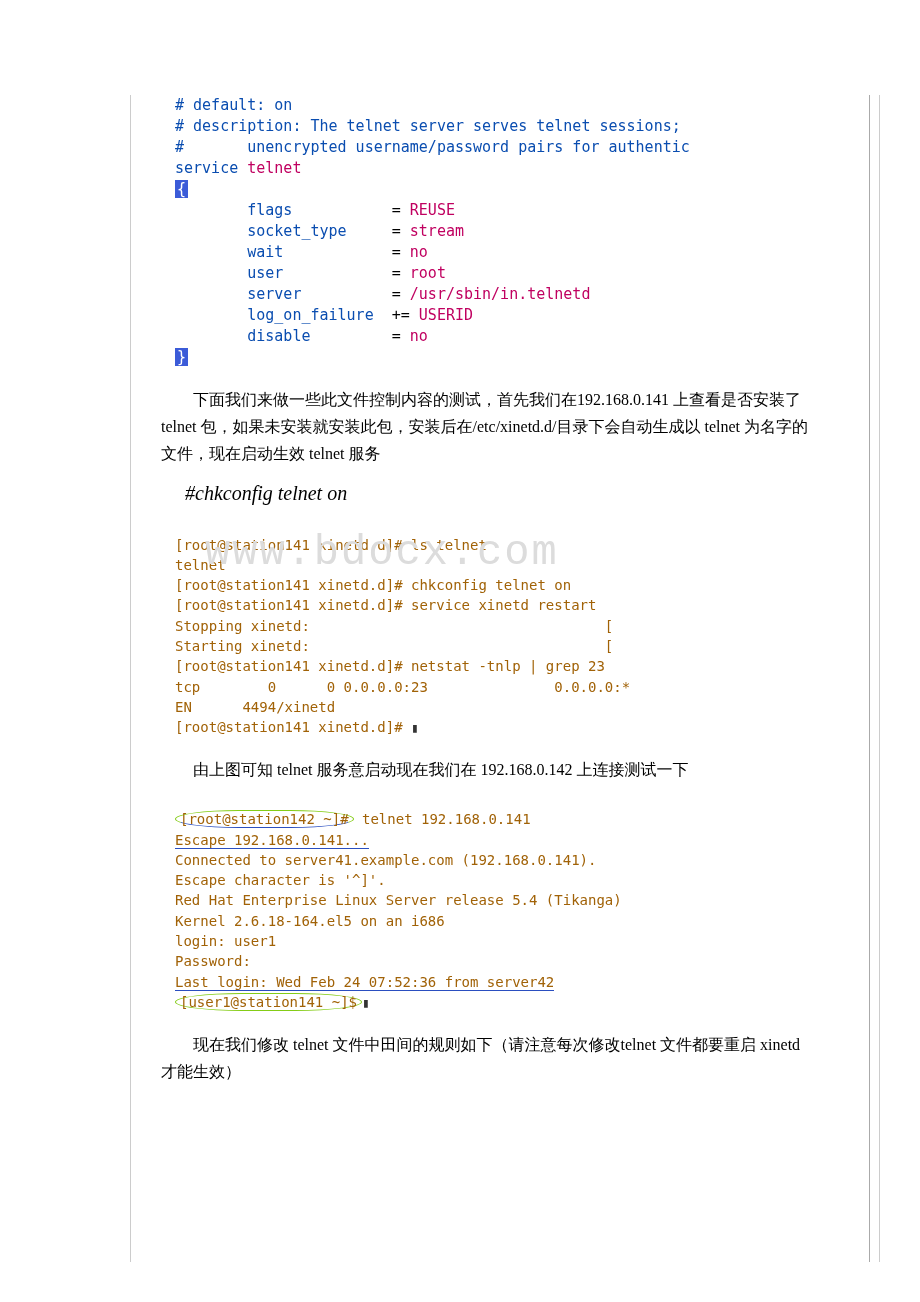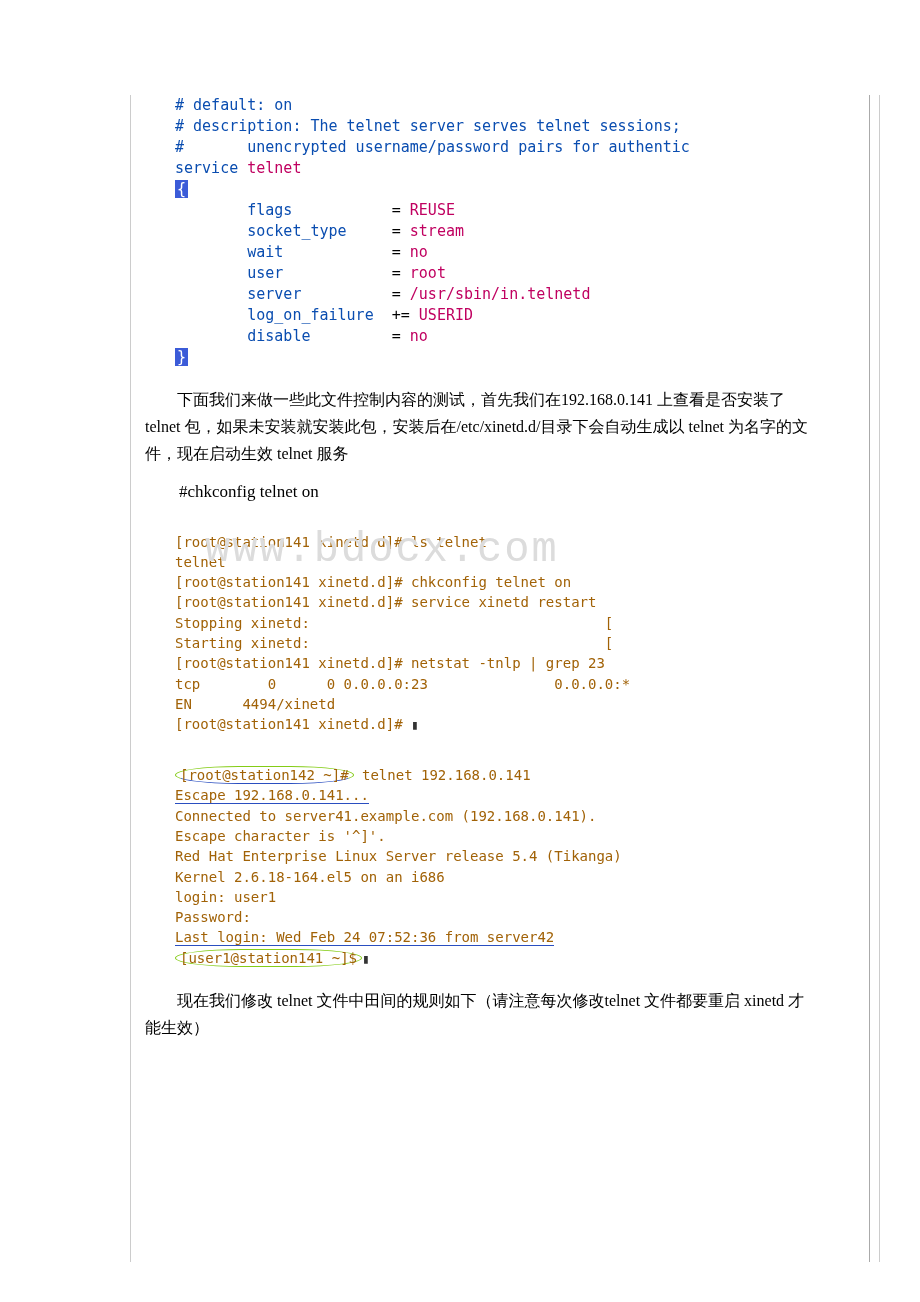--- a/index.html
+++ b/index.html
@@ -53,29 +53,30 @@
     white-space: pre-wrap;
   }
   .cmt { color: #0a4db0; }
   .kw  { color: #0a4db0; }
   .str { color: #c00060; }
   .sel-open { background: #3b5bd8; color: #fff; padding: 0 2px; }
   .sel-close{ background: #3b5bd8; color: #fff; padding: 0 2px; }
   p.para {
     font-size: 16px;
     line-height: 1.7;
-    margin: 0 0 14px 0;
+    margin: 0 0 14px 16px;
     text-indent: 2em;
     color: #000;
   }
   p.cmd {
     font-family: "Times New Roman", serif;
-    font-size: 17px;
+    font-size: 20px;
     margin: 0 0 12px 0;
     text-indent: 2em;
+    font-style: italic;
   }
   .watermark {
     font-family: Liberation Mono, monospace;
     font-size: 42px;
     color: #dcdcdc;
     letter-spacing: 2px;
     position: absolute;
     pointer-events: none;
   }
   .circled {
@@ -128,20 +129,21 @@
 <span>[root@station141 xinetd.d]# chkconfig telnet on</span>
 <span>[root@station141 xinetd.d]# service xinetd restart</span>
 <span>Stopping xinetd:                                   [</span>
 <span>Starting xinetd:                                   [</span>
 <span>[root@station141 xinetd.d]# netstat -tnlp | grep 23</span>
 <span>tcp        0      0 0.0.0.0:23               0.0.0.0:*</span>
 <span>EN      4494/xinetd</span>
 <span class="cursor-block">[root@station141 xinetd.d]# </span></pre>
     </div>
 
+    <p class="para">由上图可知 telnet 服务意启动现在我们在 192.168.0.142 上连接测试一下</p>
 
     <div style="height:12px"></div>
 
     <pre class="terminal"><span class="circled underline-blue">[root@station142 ~]#</span><span> telnet 192.168.0.141</span>
 <span class="underline-blue">Escape 192.168.0.141...</span>
 <span>Connected to server41.example.com (192.168.0.141).</span>
 <span>Escape character is '^]'.</span>
 <span>Red Hat Enterprise Linux Server release 5.4 (Tikanga)</span>
 <span>Kernel 2.6.18-164.el5 on an i686</span>
 <span>login: user1</span>

